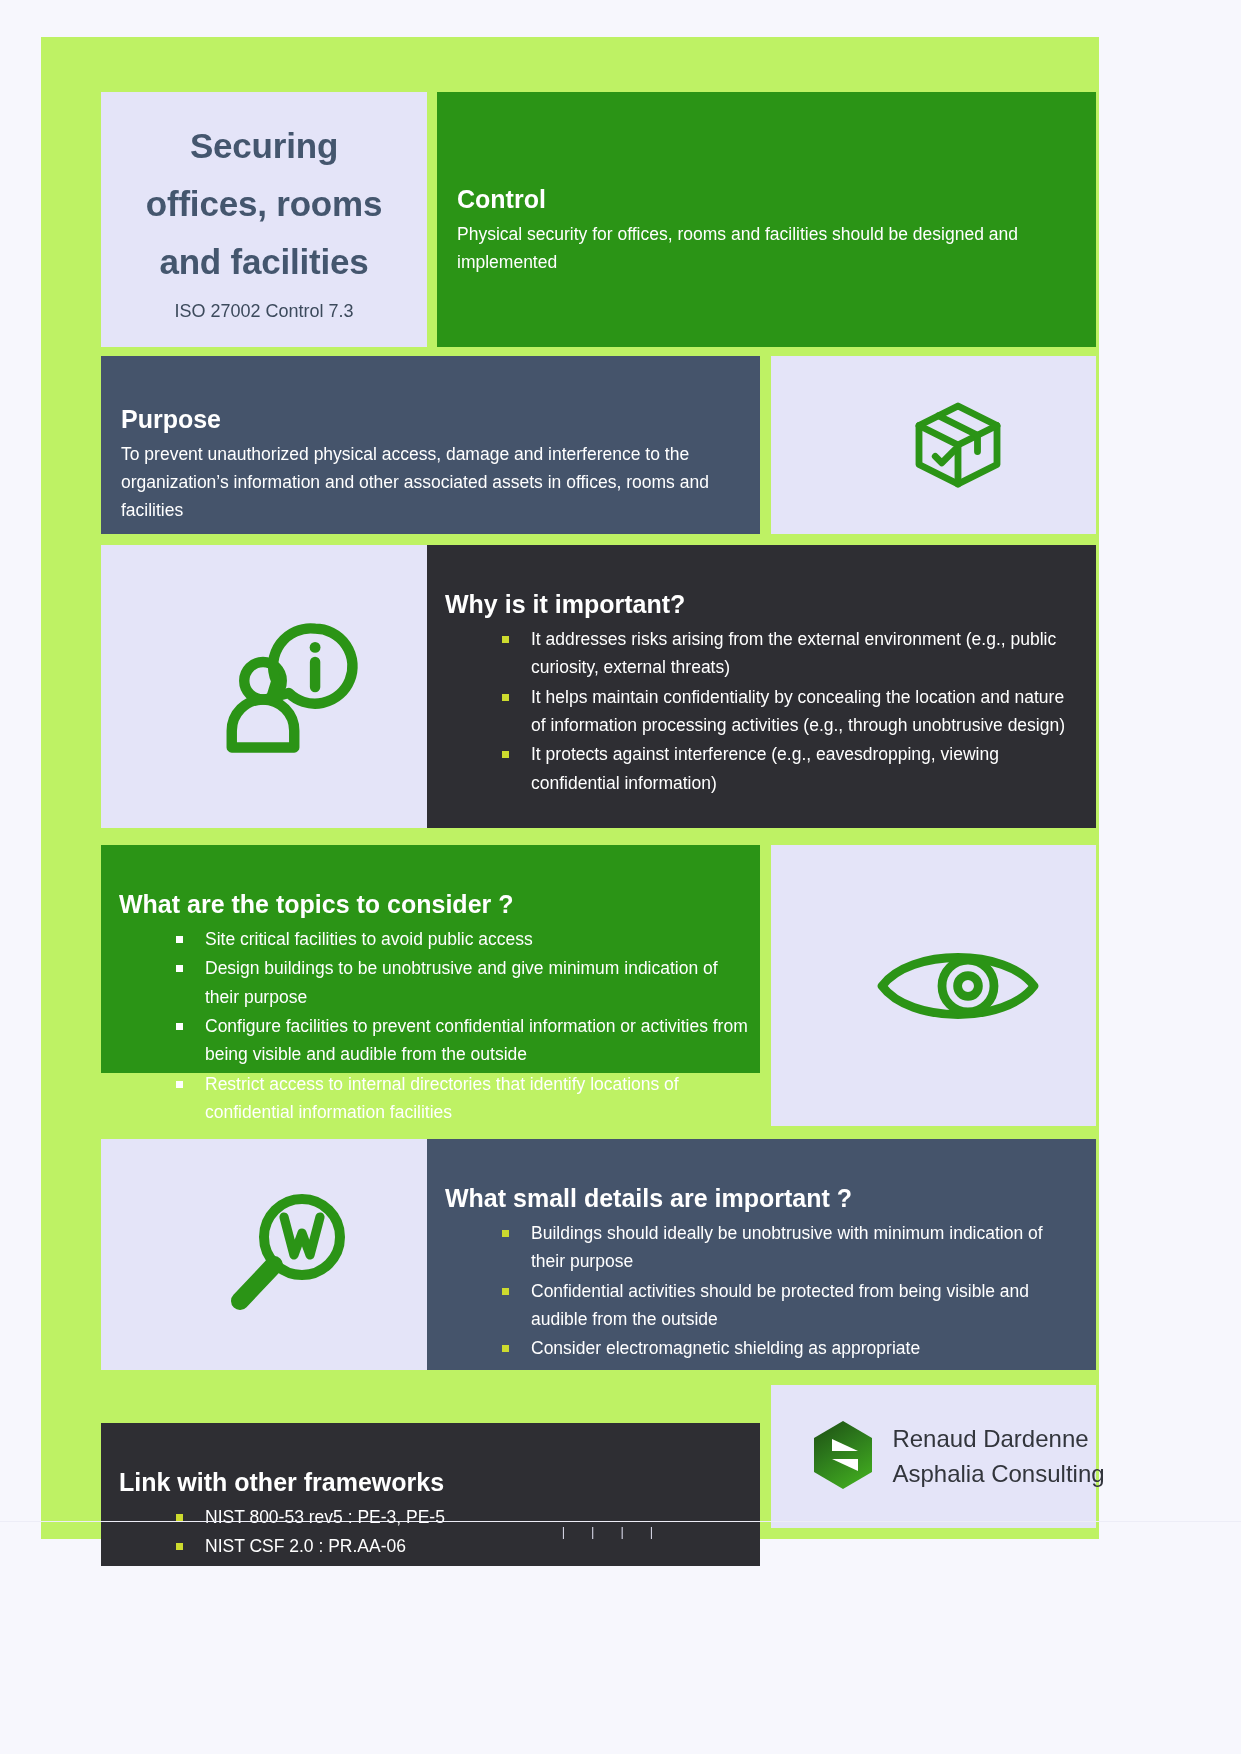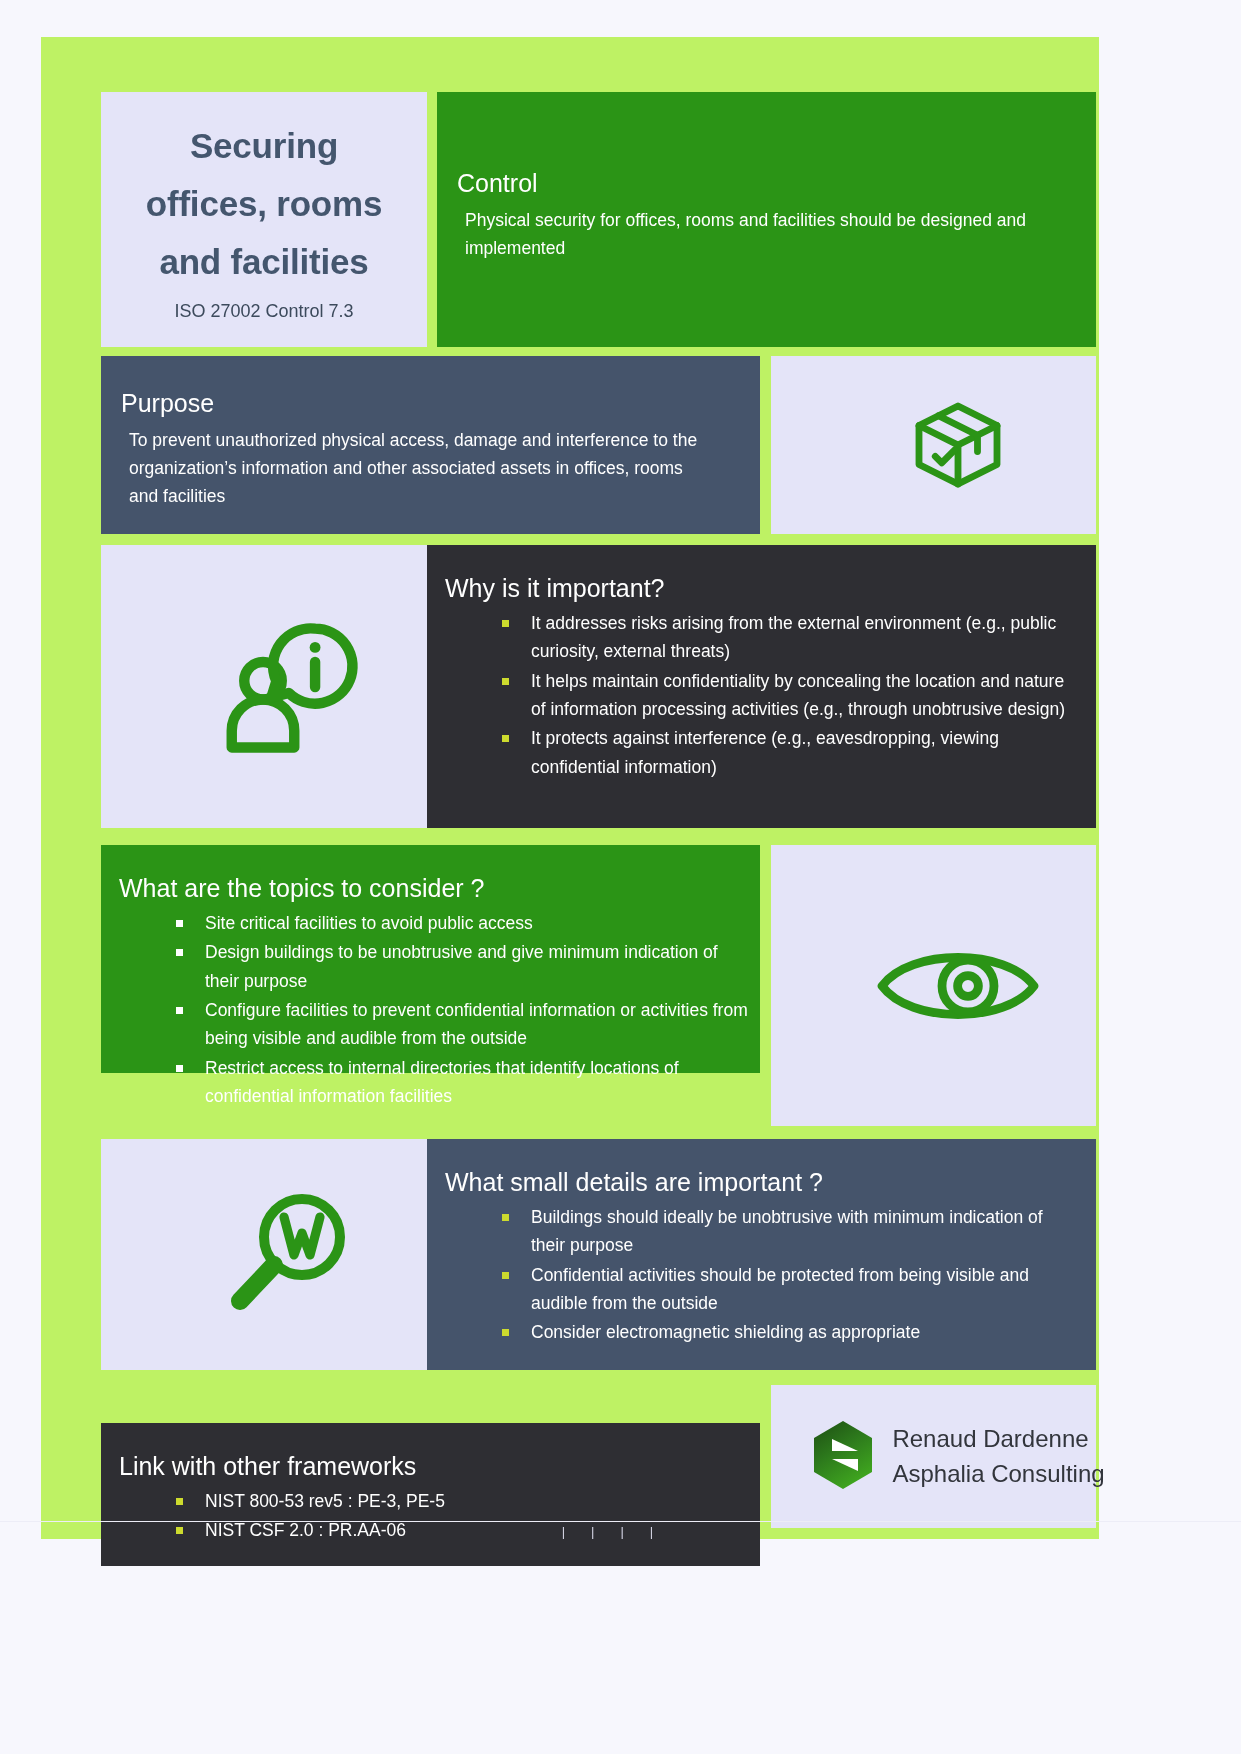--- a/index.html
+++ b/index.html
@@ -51,30 +51,30 @@
   .title-sub {
     color: #3c4a5c;
     font-size: 18px;
     text-align: center;
     margin-top: 10px;
   }
 
   
   .sec-head {
     font-size: 25px;
-    font-weight: normal;
+    font-weight: bold;
     color: #ffffff;
     line-height: 1.2;
-    margin: 0 0 6px 0;
+    margin: 16px 0 6px 0;
   }
   .sec-body {
     font-size: 17.5px;
     color: #ffffff;
     line-height: 1.6;
-    margin: 8px;
+    margin: 0;
   }
   ul.blist {
     margin: 2px 0 0 0;
     padding: 0;
     list-style: none;
   }
   ul.blist li {
     position: relative;
     font-size: 17.5px;
     color: #ffffff;

